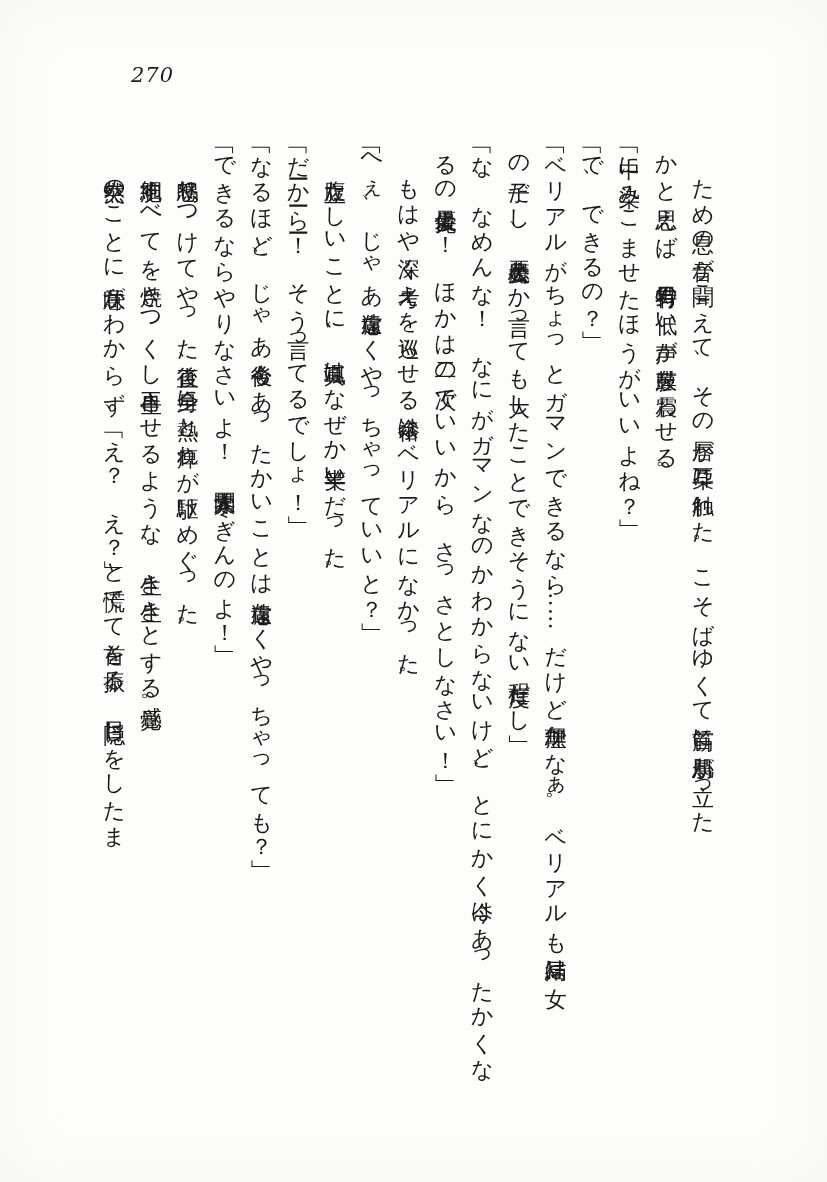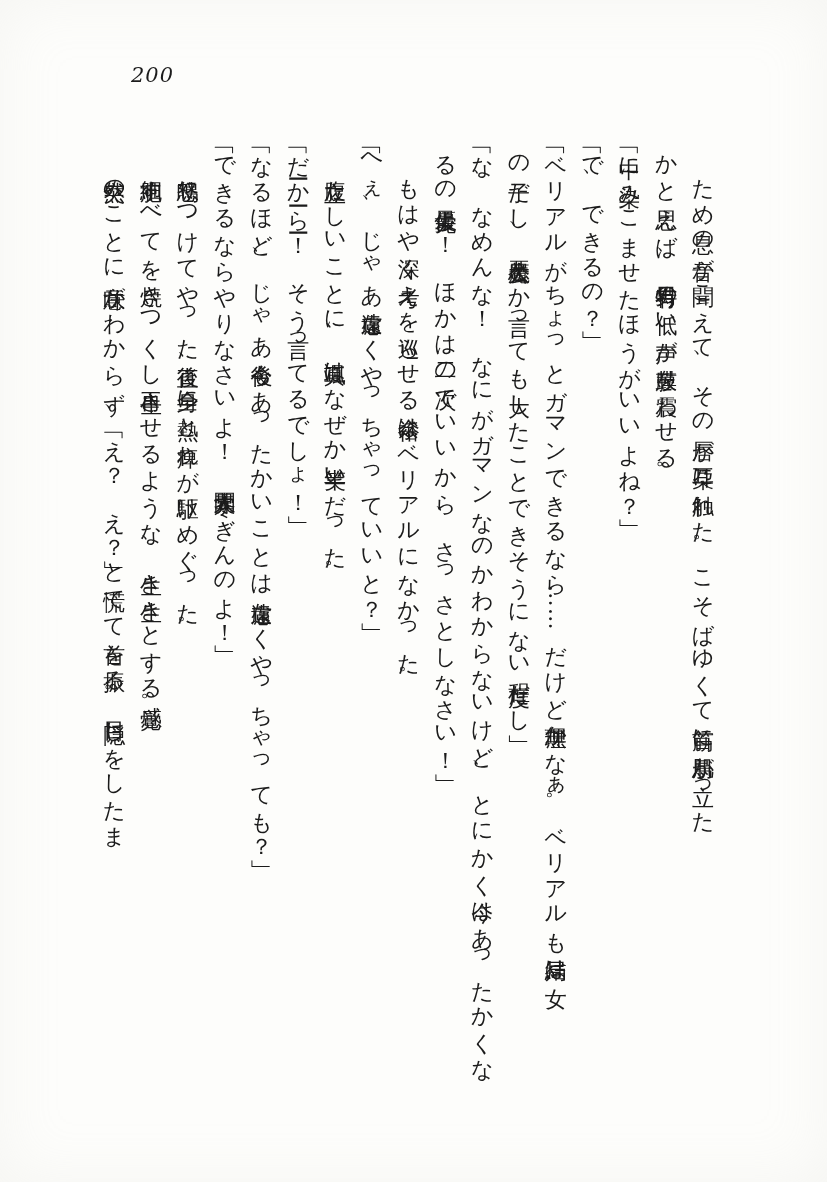--- a/index.html
+++ b/index.html
@@ -45,21 +45,21 @@
     margin: 0;
     padding: 0;
     white-space: pre;
   }
 </style>
 </head>
 <body>
 
 <div class="page">
 
-  <div class="page-number">200</div>
+  <div class="page-number">270</div>
 
   <div class="text-block">
     <p>　ため息の音が聞こえて、その唇が耳朶に触れた。こそばゆくて首筋に鳥肌が立った</p>
     <p>かと思えば、男特有の低い声が鼓膜を震わせる。</p>
     <p>「中に染みこませたほうがいいよね？」</p>
     <p>「で、できるの？」</p>
     <p>「ベリアルがちょっとガマンできるなら……だけど無理かなぁ。ベリアルも結局は女</p>
     <p>の子だし、悪魔大公とか言っても大したことできそうにない程度だし」</p>
     <p>「な、なめんな！　なにがガマンなのかわからないけど、とにかく今はあったかくな</p>
     <p>るの最優先よ！　ほかは二の次でいいから、さっさとしなさい！」</p>

